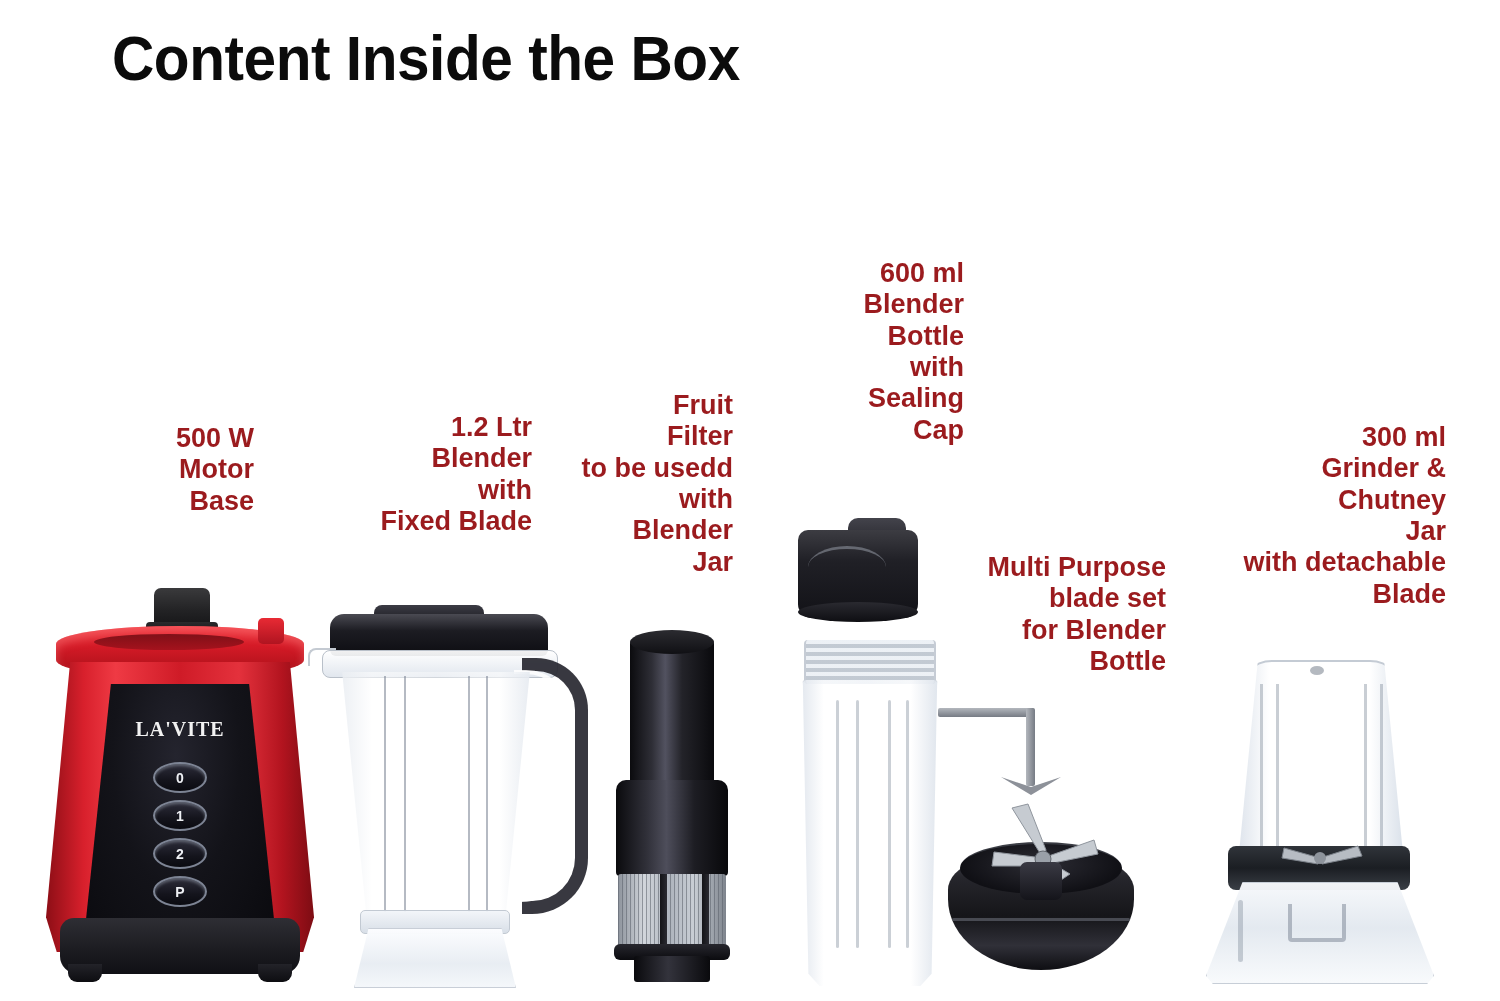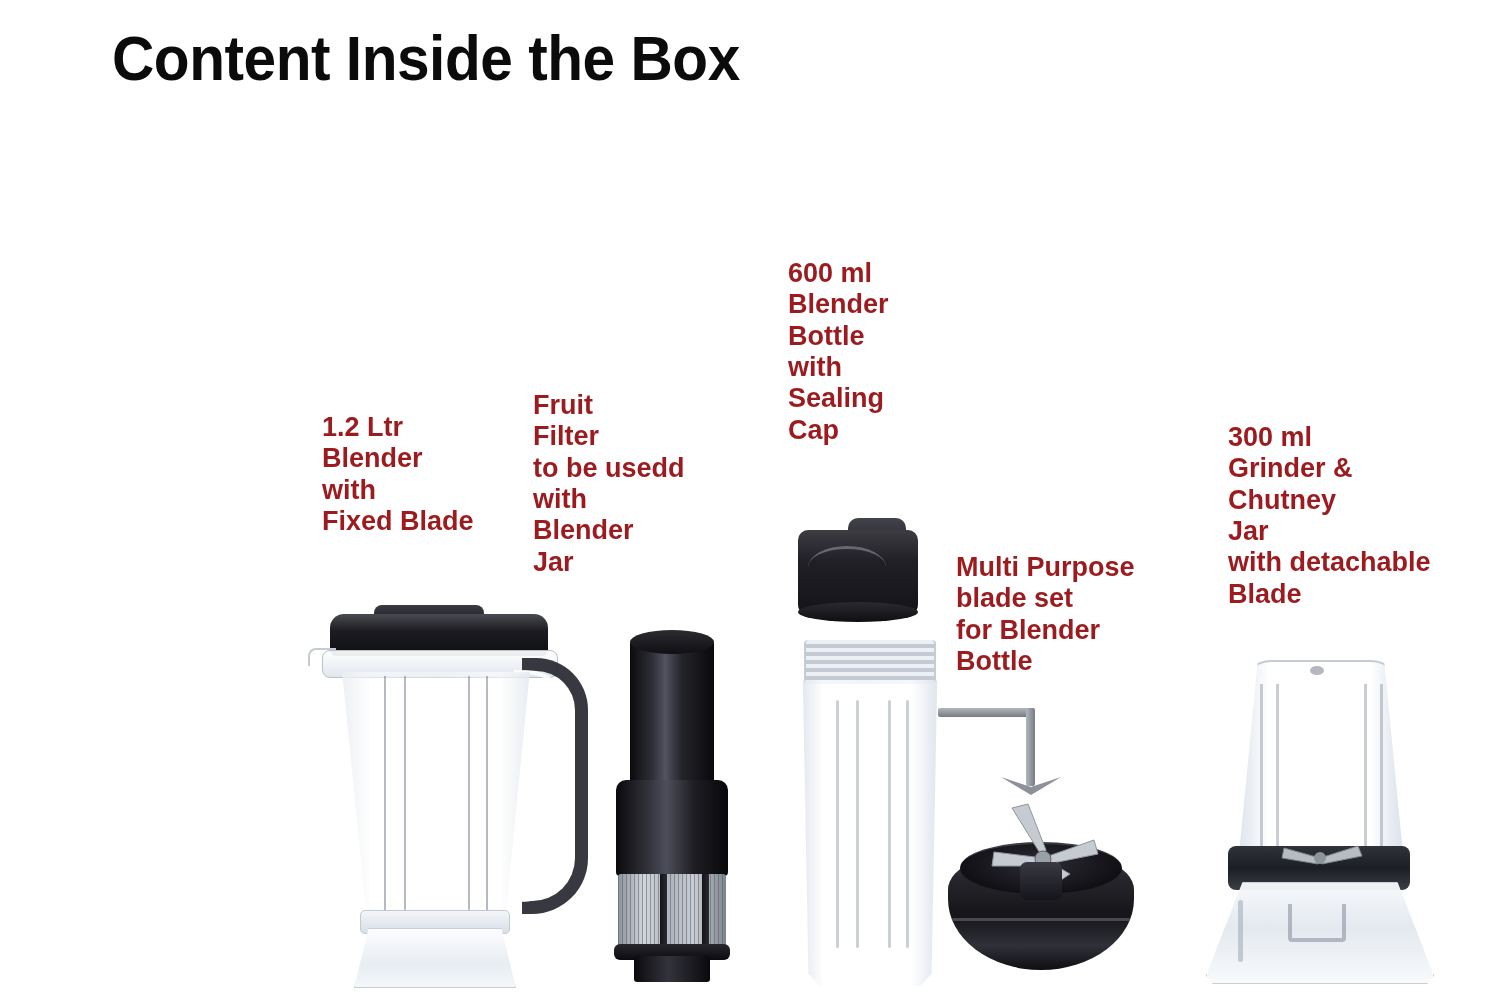--- a/index.html
+++ b/index.html
@@ -30,29 +30,29 @@
     transform-origin: left top;
     white-space: nowrap;
   }
   
   .caption {
     position: absolute;
     color: #9b1b1e;
     font-weight: bold;
     font-size: 27px;
     line-height: 1.16;
-    text-align: left;
+    text-align: right;
     white-space: pre-line;
   }
   #cap-motor      { left: 82px;   top: 423px; width: 172px; }
   #cap-jar        { left: 322px;  top: 412px; width: 210px; }
   #cap-filter     { left: 533px;  top: 390px; width: 200px; }
   #cap-bottle     { left: 788px;  top: 258px; width: 176px; }
   #cap-blade      { left: 956px;  top: 552px; width: 210px; }
-  #cap-grinder    { left: 1228px; top: 422px; width: 246px; }
+  #cap-grinder    { left: 1200px; top: 422px; width: 246px; }
 
   
   .product { position: absolute; }
 
   
   #motor-base { left: 46px; top: 588px; width: 268px; height: 400px; }
   .mb-hub {
     position: absolute; left: 108px; top: 0px; width: 56px; height: 40px;
     background: linear-gradient(180deg,#3a3a3c 0%,#232325 55%,#151517 100%);
     border-radius: 7px 7px 4px 4px;
@@ -355,20 +355,43 @@
     border-radius: 3px;
   }
 </style>
 </head>
 <body>
 
 <div id="page">
 
   <div id="page-title">Content Inside the Box</div>
 
+  <div class="caption" id="cap-motor">500 W
+Motor
+Base</div>
+  <div class="product" id="motor-base">
+    <div class="mb-hub"></div>
+    <div class="mb-hub-lip"></div>
+    <div class="mb-collar"></div>
+    <div class="mb-collar-slot"></div>
+    <div class="mb-collar-tab"></div>
+    <div class="mb-body"></div>
+    <div class="mb-panel">
+      <div class="mb-brand">LA'VITE</div>
+      <div class="mb-buttons">
+        <div class="mb-btn">0</div>
+        <div class="mb-btn">1</div>
+        <div class="mb-btn">2</div>
+        <div class="mb-btn">P</div>
+      </div>
+    </div>
+    <div class="mb-plinth"></div>
+    <div class="mb-foot left"></div>
+    <div class="mb-foot right"></div>
+  </div>
 
   <div class="caption" id="cap-jar">1.2 Ltr
 Blender
 with
 Fixed Blade</div>
   <div class="product" id="blender-jar">
     <div class="bj-lid-cap"></div>
     <div class="bj-lid"></div>
     <div class="bj-lid-rim"></div>
     <div class="bj-spout"></div>

